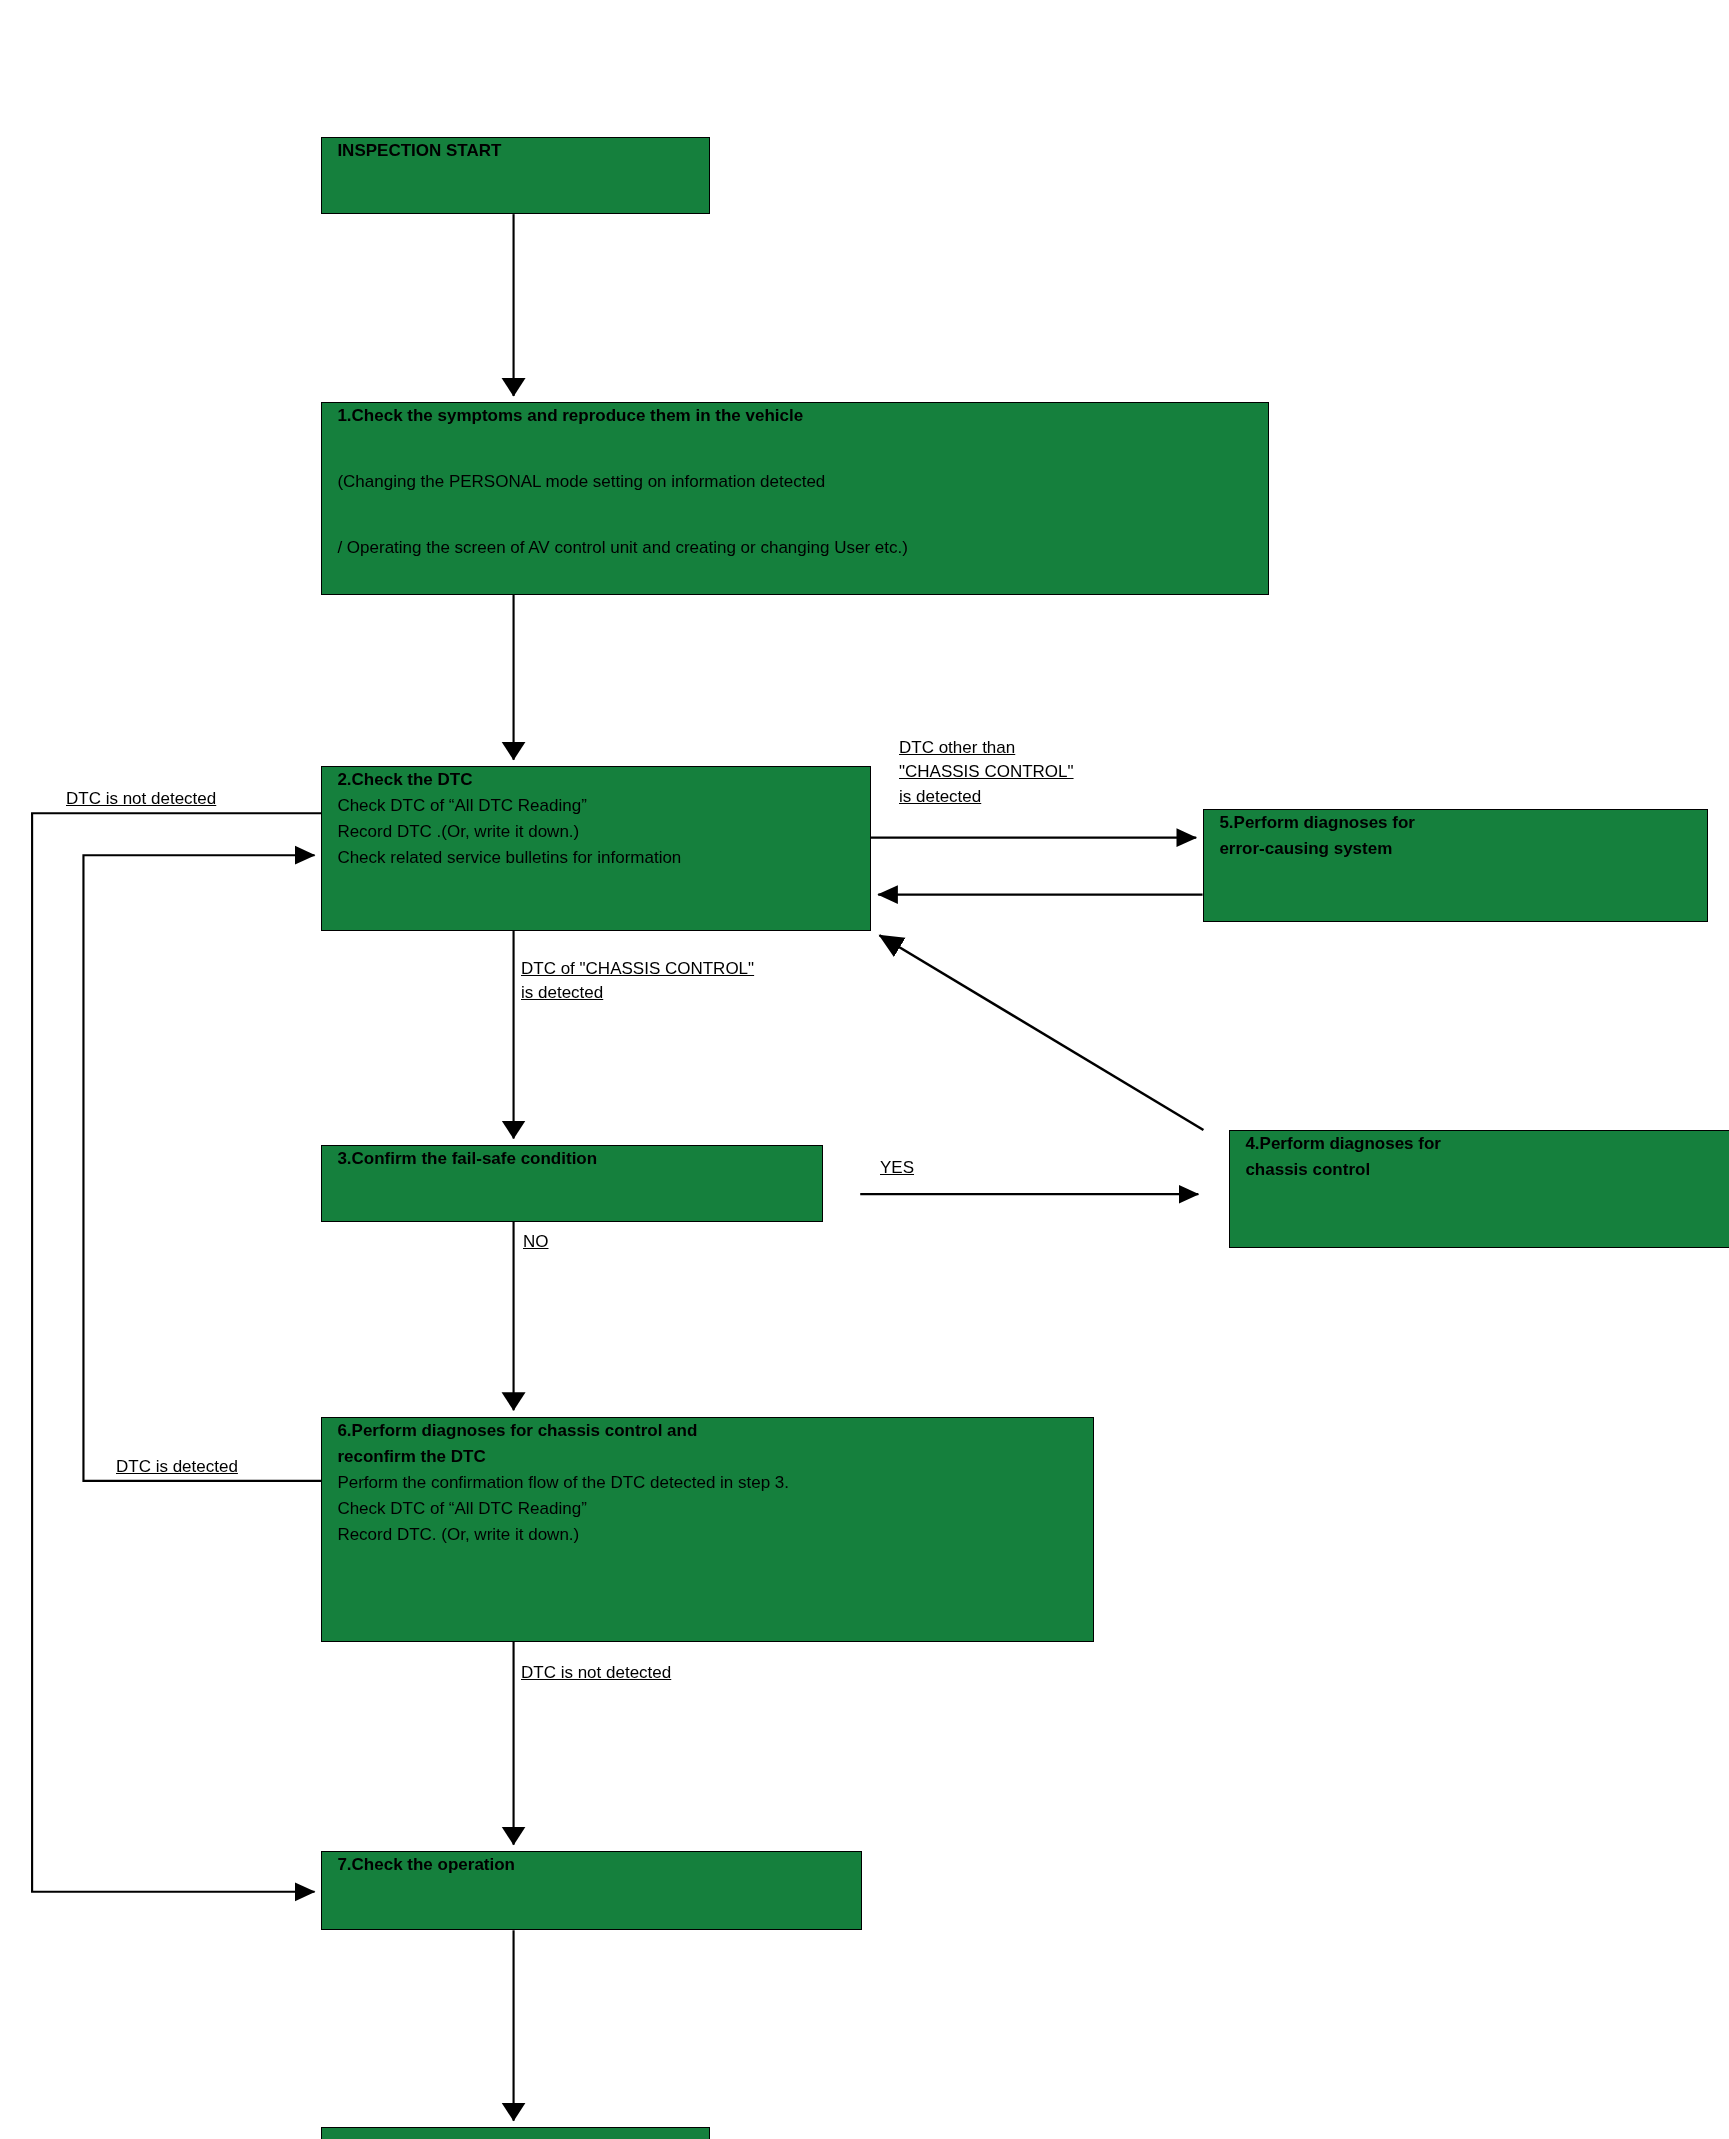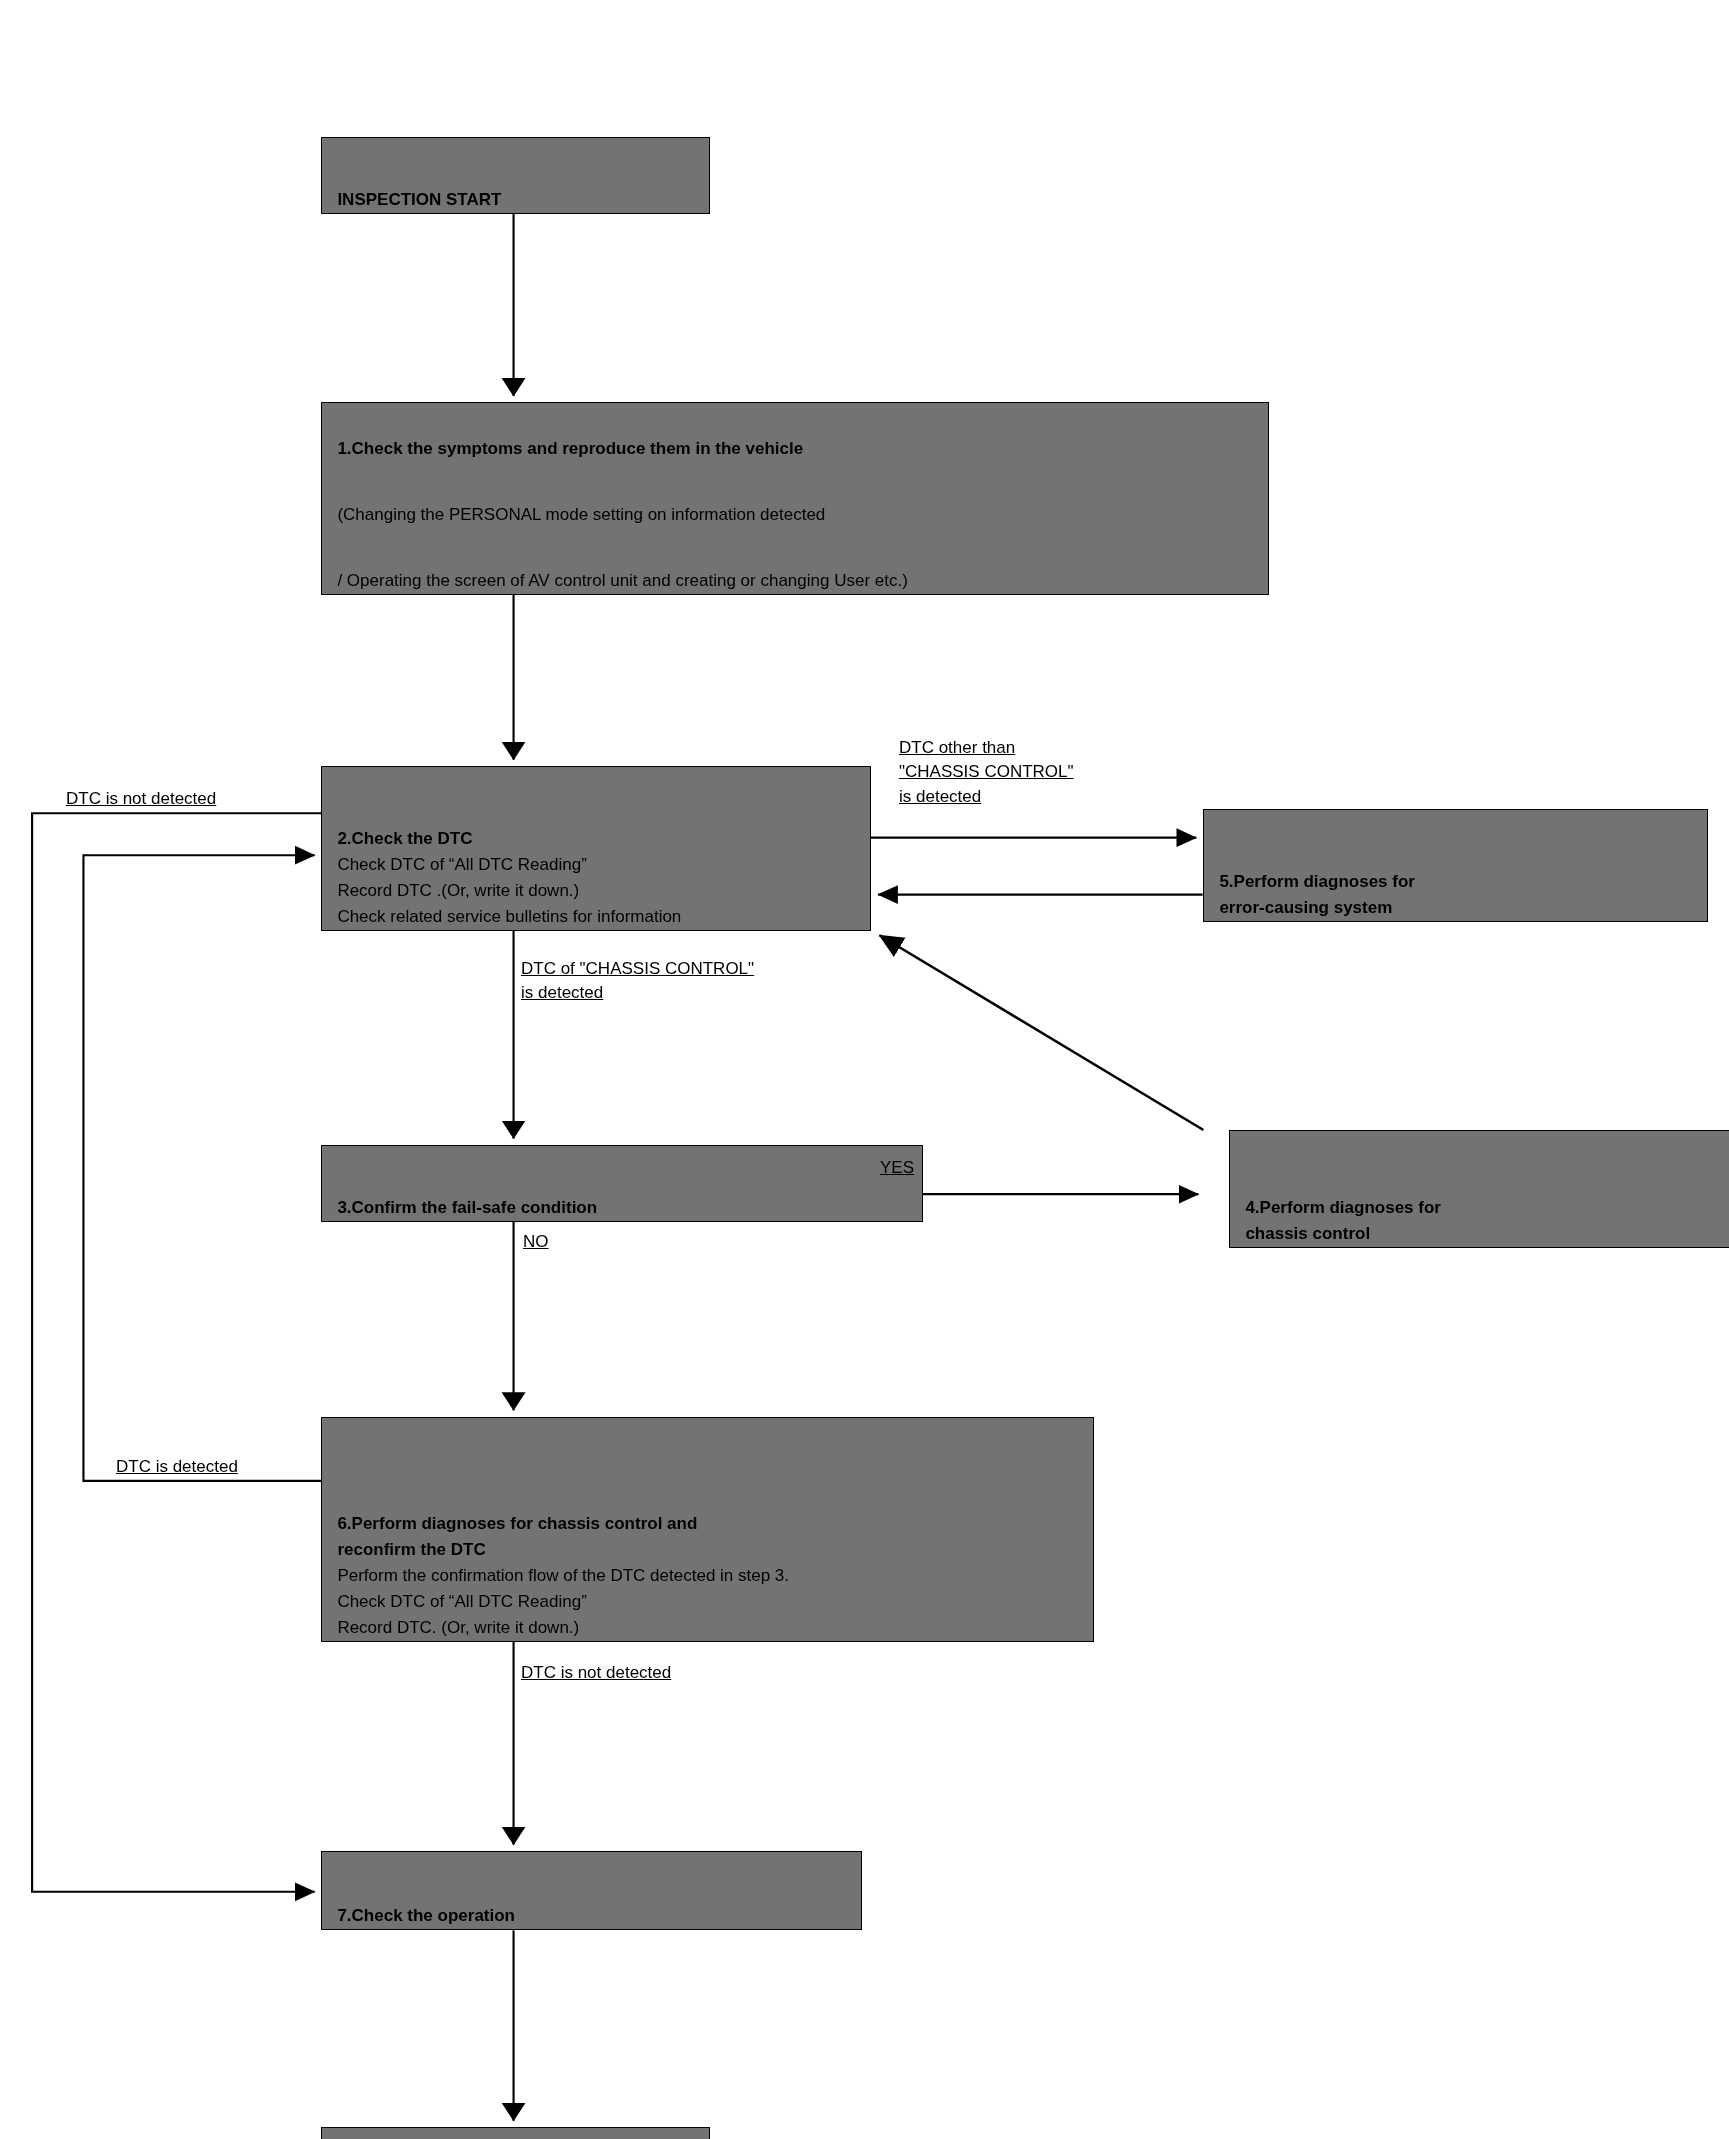--- a/index.html
+++ b/index.html
@@ -9,24 +9,24 @@
     background:#ffffff;
     font-family:"Liberation Sans", sans-serif;
     color:#000000;
     overflow:hidden;
   }
   #wires{position:absolute;left:0;top:0;width:1729px;height:2343px;pointer-events:none;}
   .node{
     position:absolute;
     box-sizing:border-box;
     border:1.7px solid #000000;
-    background:#737373;
+    background:#15803d;
     display:flex;
     flex-direction:column;
-    justify-content:flex-end;
+    justify-content:flex-start;
   }
   .node .ln{
     display:block;
     white-space:pre;
     font-size:17px;
     line-height:26px;
     padding-left:15.4px;
   }
   .node .ln.b{font-weight:bold;}
   .edge-label{
@@ -93,21 +93,21 @@
     <span class="ln">Check DTC of “All DTC Reading”</span>
     <span class="ln">Record DTC .(Or, write it down.)</span>
     <span class="ln">Check related service bulletins for information</span>
   </div>
 
   <div class="node" style="left:1203px;top:809px;width:505px;height:113px;">
     <span class="ln b">5.Perform diagnoses for</span>
     <span class="ln b">error-causing system</span>
   </div>
 
-  <div class="node" style="left:321px;top:1145px;width:602px;height:77px;">
+  <div class="node" style="left:321px;top:1145px;width:502px;height:77px;">
     <span class="ln b">3.Confirm the fail-safe condition</span>
   </div>
 
   <div class="node" style="left:1205px;top:1130px;width:503px;height:118px;margin-left:24px;">
     <span class="ln b">4.Perform diagnoses for</span>
     <span class="ln b">chassis control</span>
   </div>
 
   <div class="node" style="left:321px;top:1417px;width:773px;height:225px;">
     <span class="ln b">6.Perform diagnoses for chassis control and</span>

